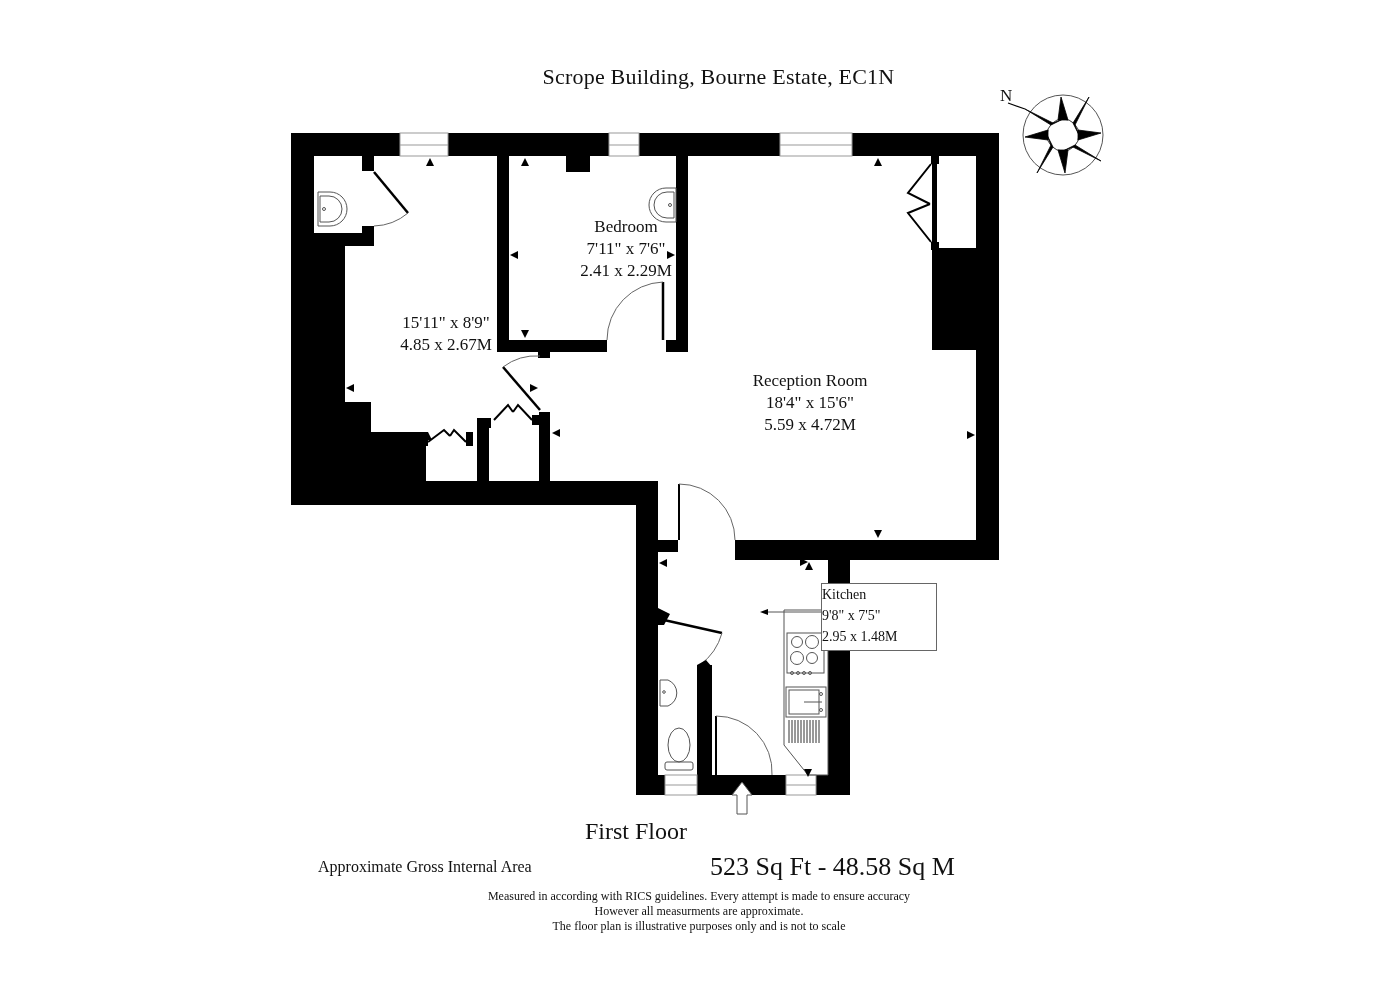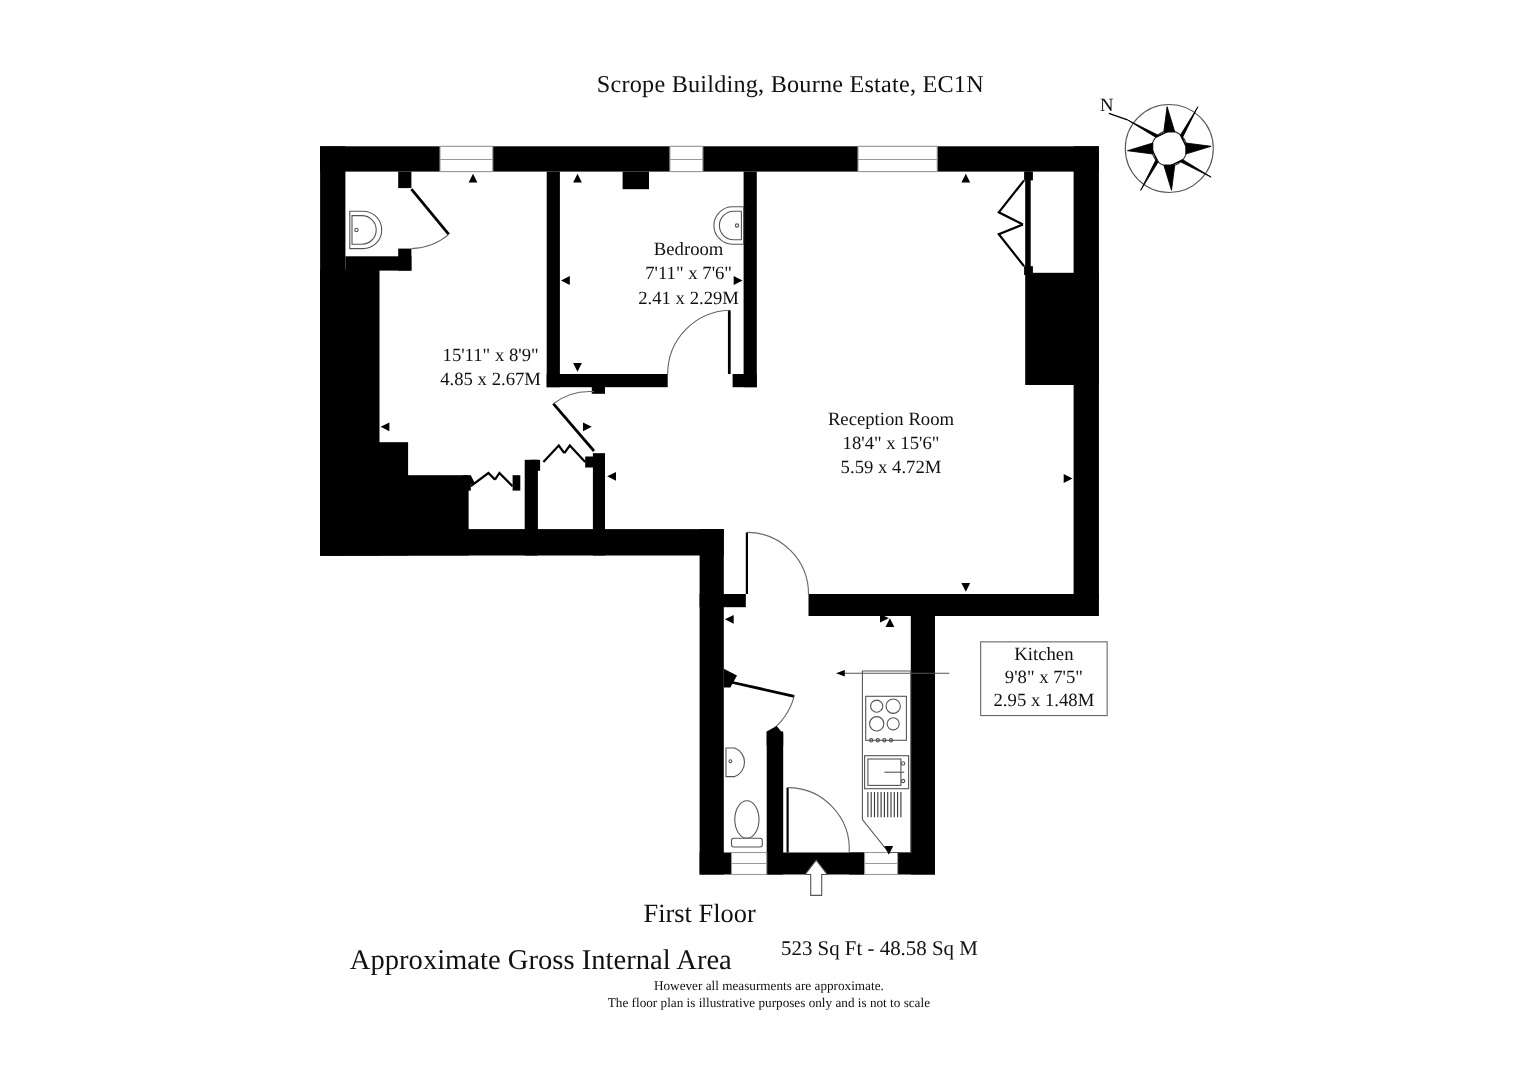--- a/index.html
+++ b/index.html
@@ -3,24 +3,24 @@
   <meta charset="utf-8">
   <style>
     html, body { margin:0; padding:0; background:#ffffff; }
     body { width:1400px; height:989px; position:relative; overflow:hidden; font-family:"Liberation Serif", "DejaVu Serif", serif; color:#111; }
     .abs { position:absolute; }
     .title { left:0; top:64px; width:1400px; text-align:center; font-size:22px; letter-spacing:0.2px; }
     .title span { position:relative; left:0px;margin-left:37px; }
     .north-label { left:1000px; top:86px; font-size:17px; }
     svg.plan { position:absolute; left:0; top:0; }
     .room-label { font-family:"Liberation Serif", "DejaVu Serif", serif; font-size:17px; text-align:center; line-height:22px;margin-left:36px; }
-    .kitchen-box { left:891px; top:583px; width:114px; height:66px; border:1px solid #666; background:#fff; font-size:17px; text-align:center; line-height:21px; }
+    .kitchen-box { left:821px; top:583px; width:114px; height:66px; border:1px solid #666; background:#fff; font-size:14px; text-align:left; line-height:21px; }
     .floor-label { left:585px; top:818px; font-size:24px; font-family:"Liberation Serif", serif; }
-    .gia-label { left:318px; top:858px; font-size:26px; font-family:"Liberation Serif", serif; }
-    .gia-value { left:710px; top:852px; font-size:19px; font-family:"Liberation Serif", serif; }
+    .gia-label { left:318px; top:858px; font-size:16px; font-family:"Liberation Serif", serif; }
+    .gia-value { left:710px; top:852px; font-size:26px; font-family:"Liberation Serif", serif; }
     .disclaimer { left:400px; top:889px; width:598px; text-align:center; font-size:12px; line-height:15px; font-family:"Liberation Serif", serif; }
   </style>
 </head>
 <body>
 
 <div class="abs title"><span>Scrope Building, Bourne Estate, EC1N</span></div>
 
 <div class="abs north-label">N</div>
 
 <svg class="plan" width="1400" height="989" viewBox="0 0 1400 989" xmlns="http://www.w3.org/2000/svg">
@@ -246,15 +246,16 @@
 <div class="abs kitchen-box">
   <div>Kitchen</div>
   <div>9'8" x 7'5"</div>
   <div>2.95 x 1.48M</div>
 </div>
 
 <div class="abs floor-label">First Floor</div>
 <div class="abs gia-label">Approximate Gross Internal Area</div>
 <div class="abs gia-value">523 Sq Ft - 48.58 Sq M</div>
 <div class="abs disclaimer">
+  <div>Measured in according with RICS guidelines. Every attempt is made to ensure accuracy</div>
   <div>However all measurments are approximate.</div>
   <div>The floor plan is illustrative purposes only and is not to scale</div>
 </div>
 
 </body></html>

